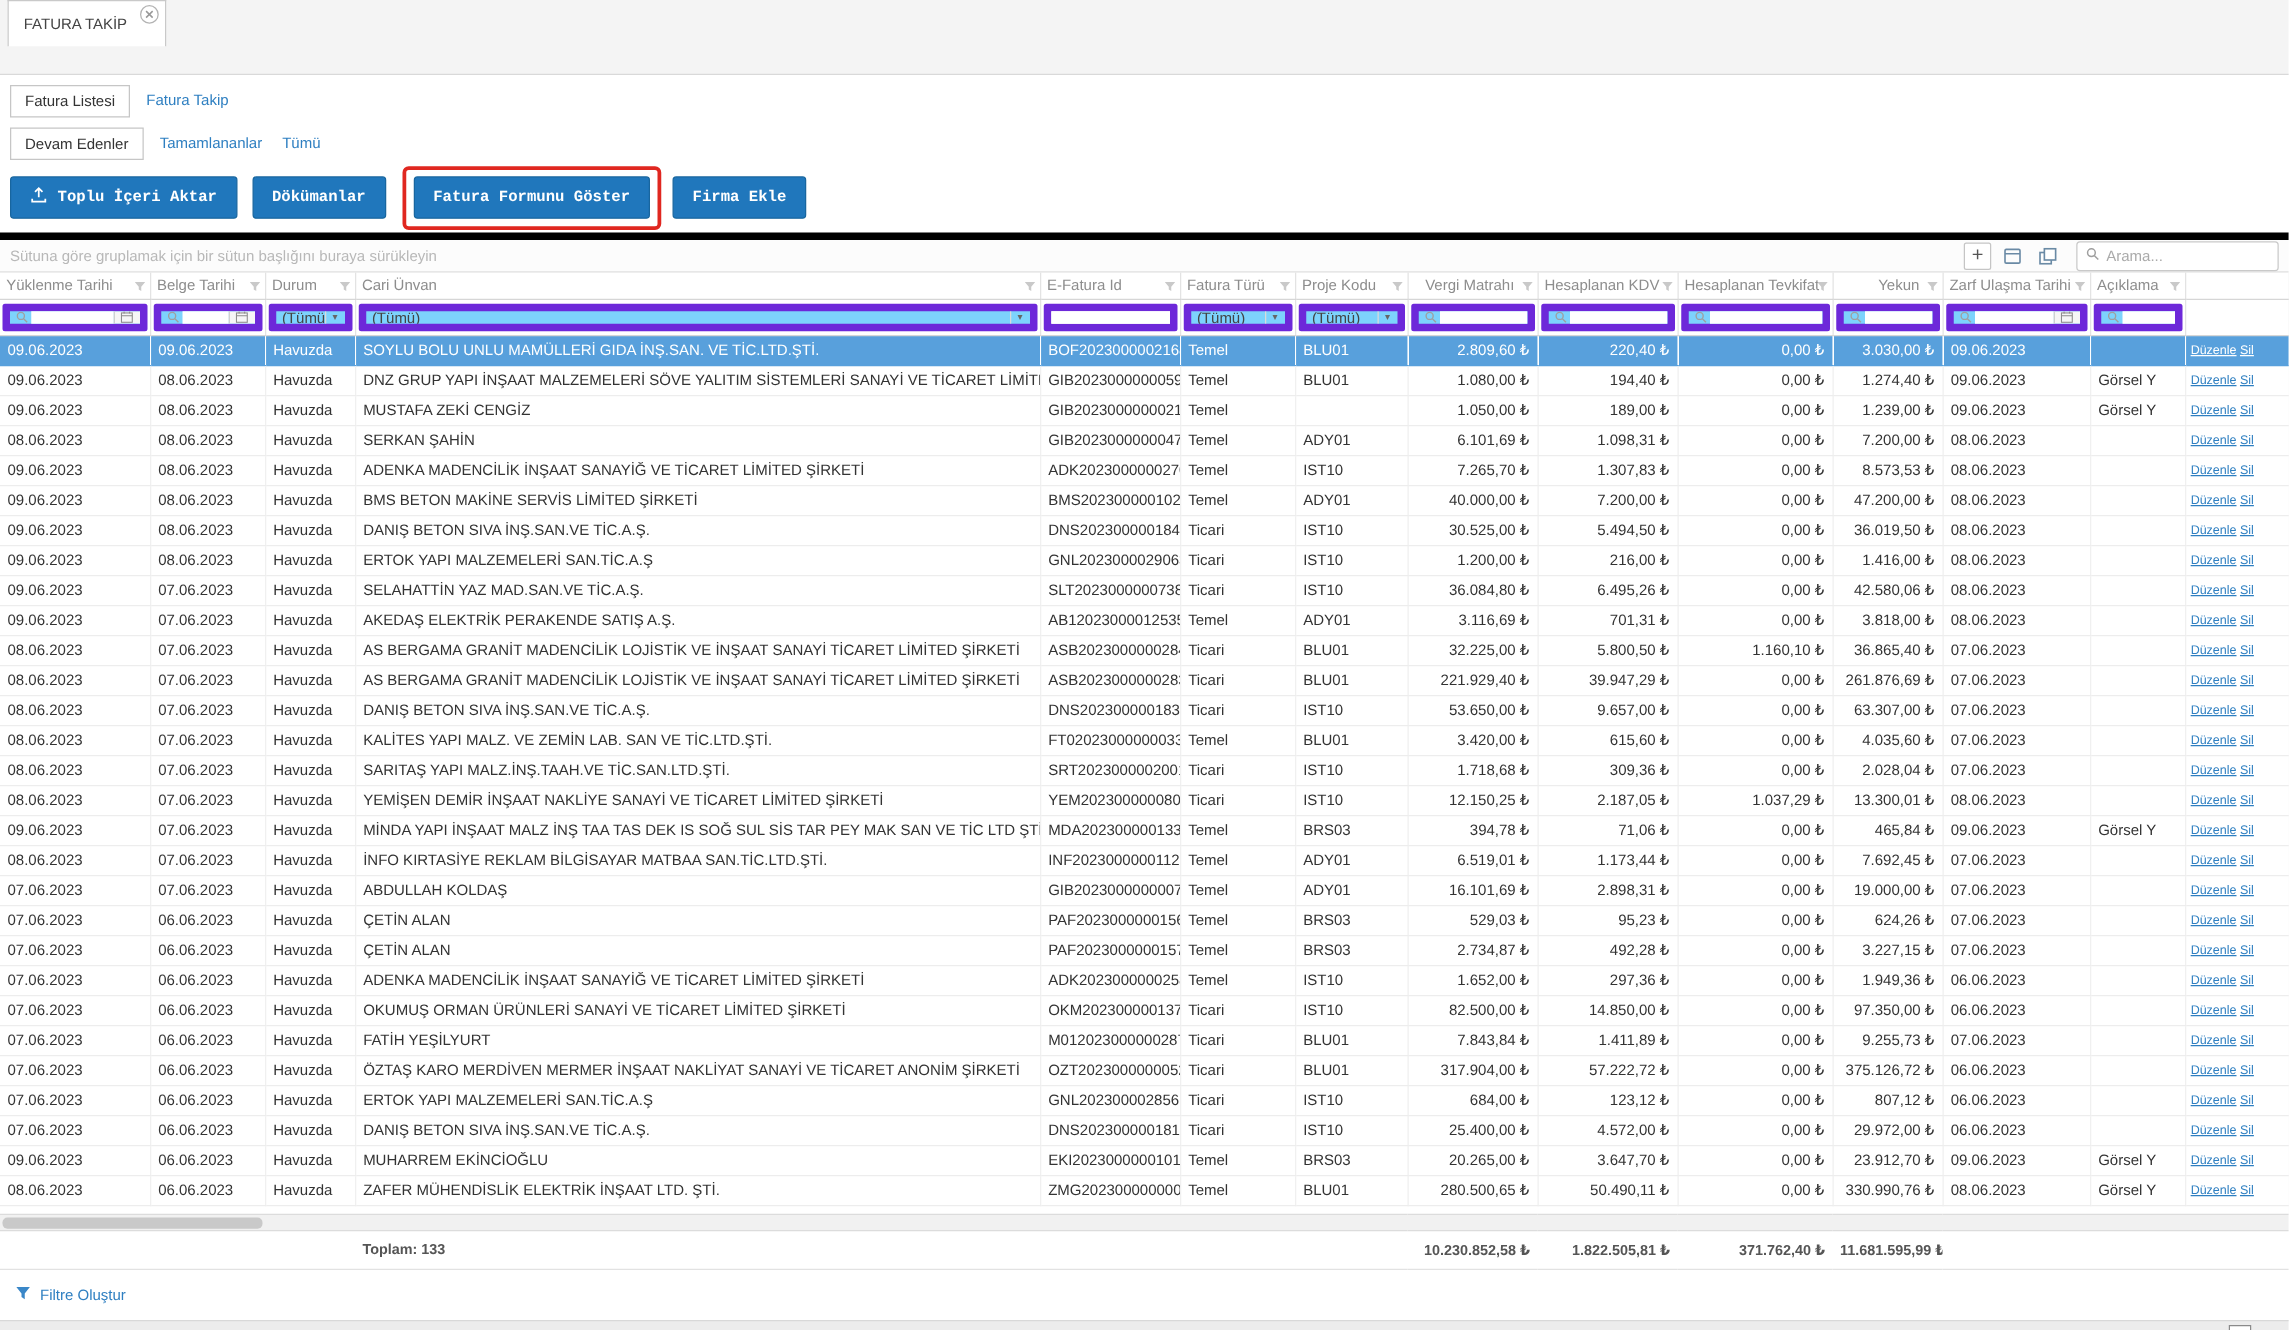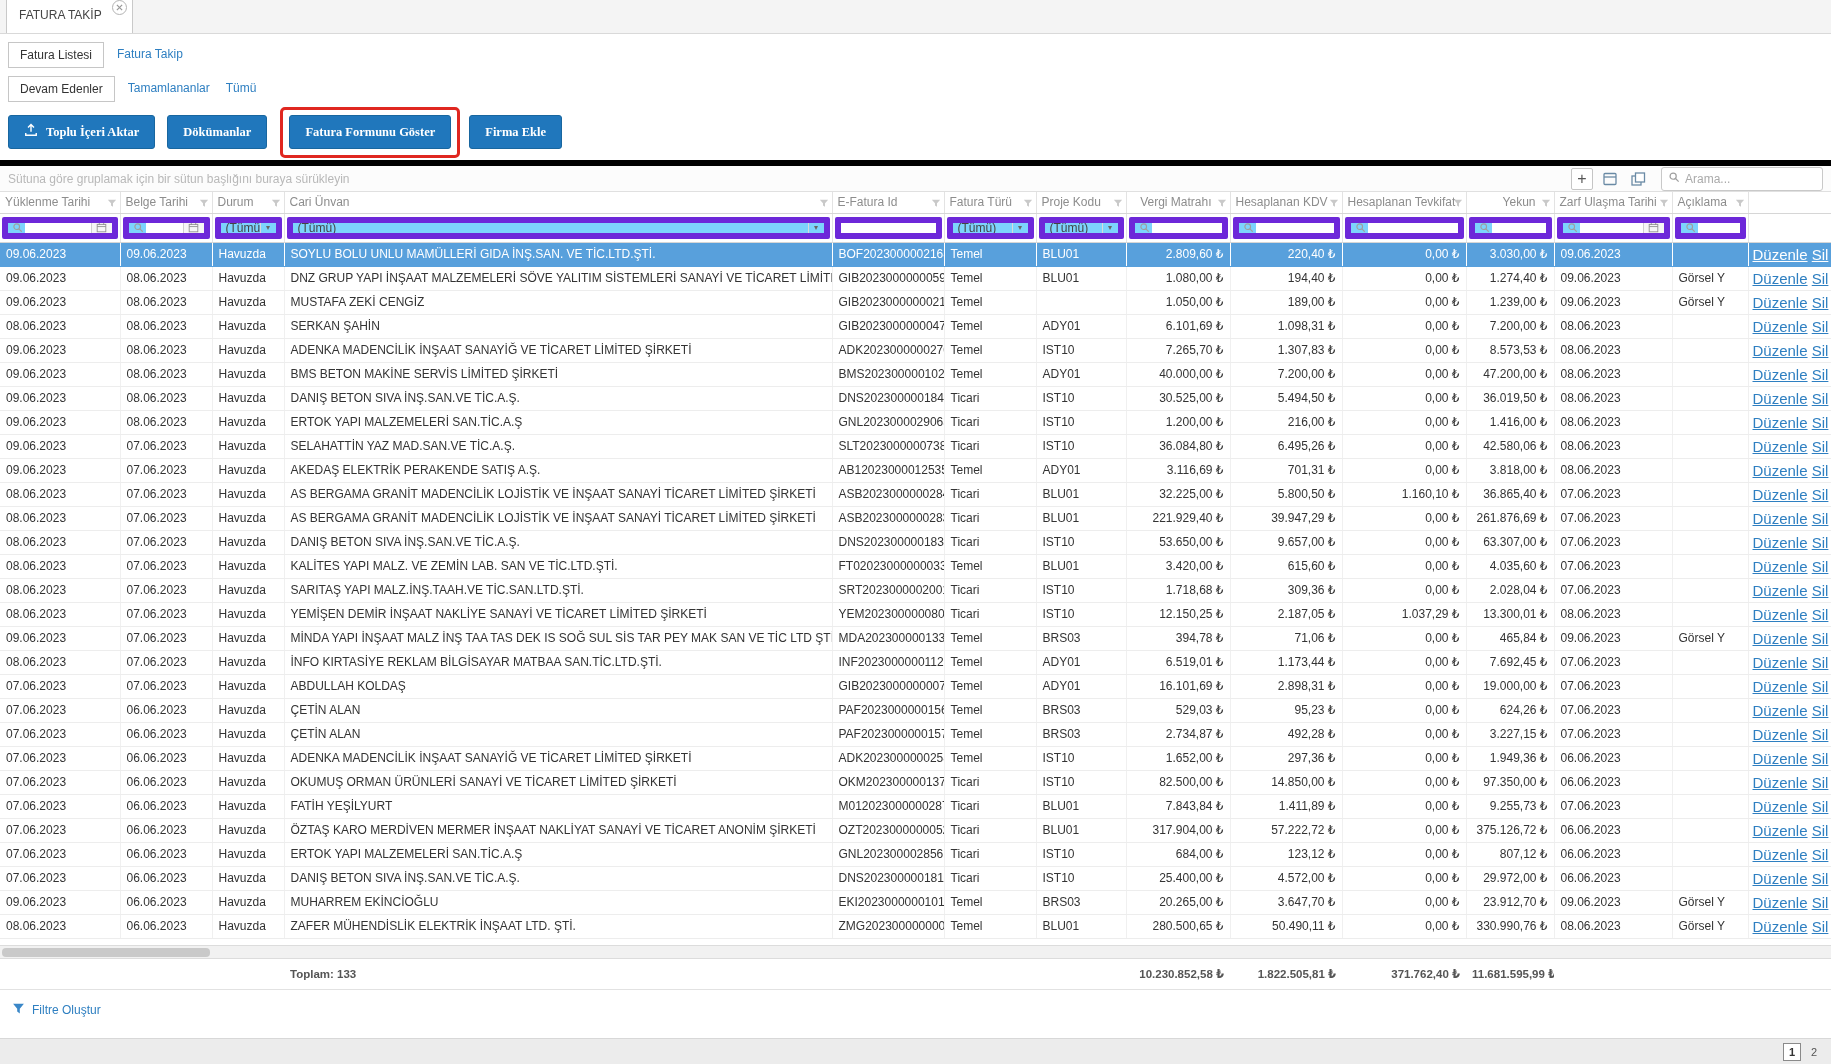--- a/index.html
+++ b/index.html
@@ -3,32 +3,32 @@
 <meta charset="utf-8">
 <style>
   *{box-sizing:border-box;margin:0;padding:0}
   html,body{width:1831px;height:1064px}
   body{font-family:"Liberation Sans","DejaVu Sans",sans-serif;font-size:12px;color:#333;background:#fff;overflow:hidden}
   :root{--accent:#2077bc;--sel:#58a0dc;--link:#2e7fc1;--annotation:#e02720}
 
   .app{display:flex;flex-direction:column;height:1064px;width:1831px;background:#fff}
 
   
-  .doc-tabbar{height:34px;background:#f4f4f4;border-bottom:1px solid #d9d9d9;display:flex;align-items:flex-end;padding-left:6px;flex:none}
+  .doc-tabbar{height:60px;background:#f4f4f4;border-bottom:1px solid #d9d9d9;display:flex;align-items:flex-start;padding-left:6px;flex:none}
   .doc-tab{position:relative;height:37px;background:#fff;border:1px solid #c9c9c9;border-bottom:none;display:flex;align-items:center;padding:0 30px 0 12px;color:#444;cursor:pointer}
   .tab-close{position:absolute;top:3px;right:5px;width:15px;height:15px;border:1px solid #b3b3b3;border-radius:50%;background:#fff;display:flex;align-items:center;justify-content:center;cursor:pointer}
 
   
   .tabrow{display:flex;gap:10px;padding:8px 8px 0 8px;flex:none}
   .tab-active{border:1px solid #c6c6c6;background:#fff;padding:5px 11px;color:#333;cursor:pointer}
   .tab-link{color:var(--link);padding:5px 3px;cursor:pointer}
 
   
   .toolbar{display:flex;align-items:center;padding:13px 8px 11px 8px;gap:12px;flex:none}
-  .btn{background:var(--accent);color:#fff;border:1px solid #18669f;border-radius:3px;height:28px;padding:16px 15px;font-size:12.5px;font-weight:bold;display:flex;align-items:center;gap:8px;cursor:pointer;font-family:Liberation Serif, serif}
+  .btn{background:var(--accent);color:#fff;border:1px solid #18669f;border-radius:3px;height:28px;padding:16px 15px;font-size:12.5px;font-weight:bold;display:flex;align-items:center;gap:8px;cursor:pointer;font-family:Liberation Mono, monospace}
   .annotated{position:relative;display:inline-block;margin-left:10px;margin-right:6px}
   .red-box{position:absolute;left:-9px;right:-9px;top:-8px;bottom:-9px;border:3px solid var(--annotation);border-radius:5px;pointer-events:none}
 
   
   .group-panel{display:flex;align-items:center;height:32px;border-top:6px solid #000000;border-bottom:1px solid #e0e0e0;background:#fcfcfc;padding:0 8px;color:#b8b8b8;flex:none}
   .spacer{flex:1}
   .mini-btn{width:22px;height:22px;border:1px solid #c5c5c5;background:#fff;border-radius:2px;display:flex;align-items:center;justify-content:center;color:#555;font-size:16px;line-height:1;margin-left:8px;cursor:pointer}
   .mini-icon{width:22px;height:22px;display:flex;align-items:center;justify-content:center;margin-left:6px;cursor:pointer}
   .search-box{display:flex;align-items:center;border:1px solid #c9c9c9;border-radius:3px;height:24px;width:162px;margin-left:12px;padding:0 6px;background:#fff;gap:5px}
   .search-box input{border:none;outline:none;flex:1;min-width:0;font-size:12px;color:#333;font-family:inherit}
@@ -47,21 +47,21 @@
   .f-box input{flex:1;border:none;outline:none;min-width:0;font-size:12px;padding:0 3px;font-family:inherit}
   .f-cal{width:21px;align-self:stretch;border-left:1px solid #d0d0d0;background:#f6f6f6;display:flex;align-items:center;justify-content:center;cursor:pointer;flex:none}
   .f-select .val{flex:1;padding:0 5px;color:#444;overflow:hidden}
   .f-select .arrow{width:16px;align-self:stretch;border-left:1px solid #dadada;color:#666;display:flex;align-items:center;justify-content:center;font-size:8px;cursor:pointer;flex:none}
   tbody td{height:24px;border-bottom:1px solid #ededed;border-right:1px solid #f0f0f0;padding:0 6px;color:#333;font-size:12px}
   tbody td.num{text-align:right}
   tr.row{cursor:pointer}
   tr.selected td{background:var(--sel);color:#fff;border-right-color:rgba(255,255,255,.28);border-bottom-color:var(--sel)}
   a.rowlink{color:var(--link);text-decoration:underline;cursor:pointer}
   tr.selected a.rowlink{color:#fff}
-  td.actions{padding:0 4px;font-size:15px}
+  td.actions{padding:0 4px;font-size:10px}
   tr.partial td{height:7px;border-right:1px solid #f0f0f0;border-bottom:none}
   tr.hscroll td{height:13px;background:#f1f1f1;border-top:1px solid #dcdcdc;border-bottom:1px solid #dcdcdc;padding:0}
   .hthumb{width:208px;height:9px;background:#c9c9c9;border-radius:4px;margin:1px 0 0 2px;cursor:pointer}
   tr.summary td{height:31px;background:#fff;border-bottom:1px solid #e2e2e2;font-weight:bold;color:#555;padding:0 6px;font-size:11.5px}
   tr.summary td.num{text-align:right}
   td.sum-label{color:#666}
 
   
   .filter-create{display:flex;align-items:center;gap:7px;padding:12px 12px;color:var(--link);cursor:pointer;flex:none}
   .pager{margin-top:auto;height:26px;background:#ececec;border-top:1px solid #d8d8d8;display:flex;align-items:center;justify-content:flex-end;padding:0 8px;gap:4px;flex:none}

